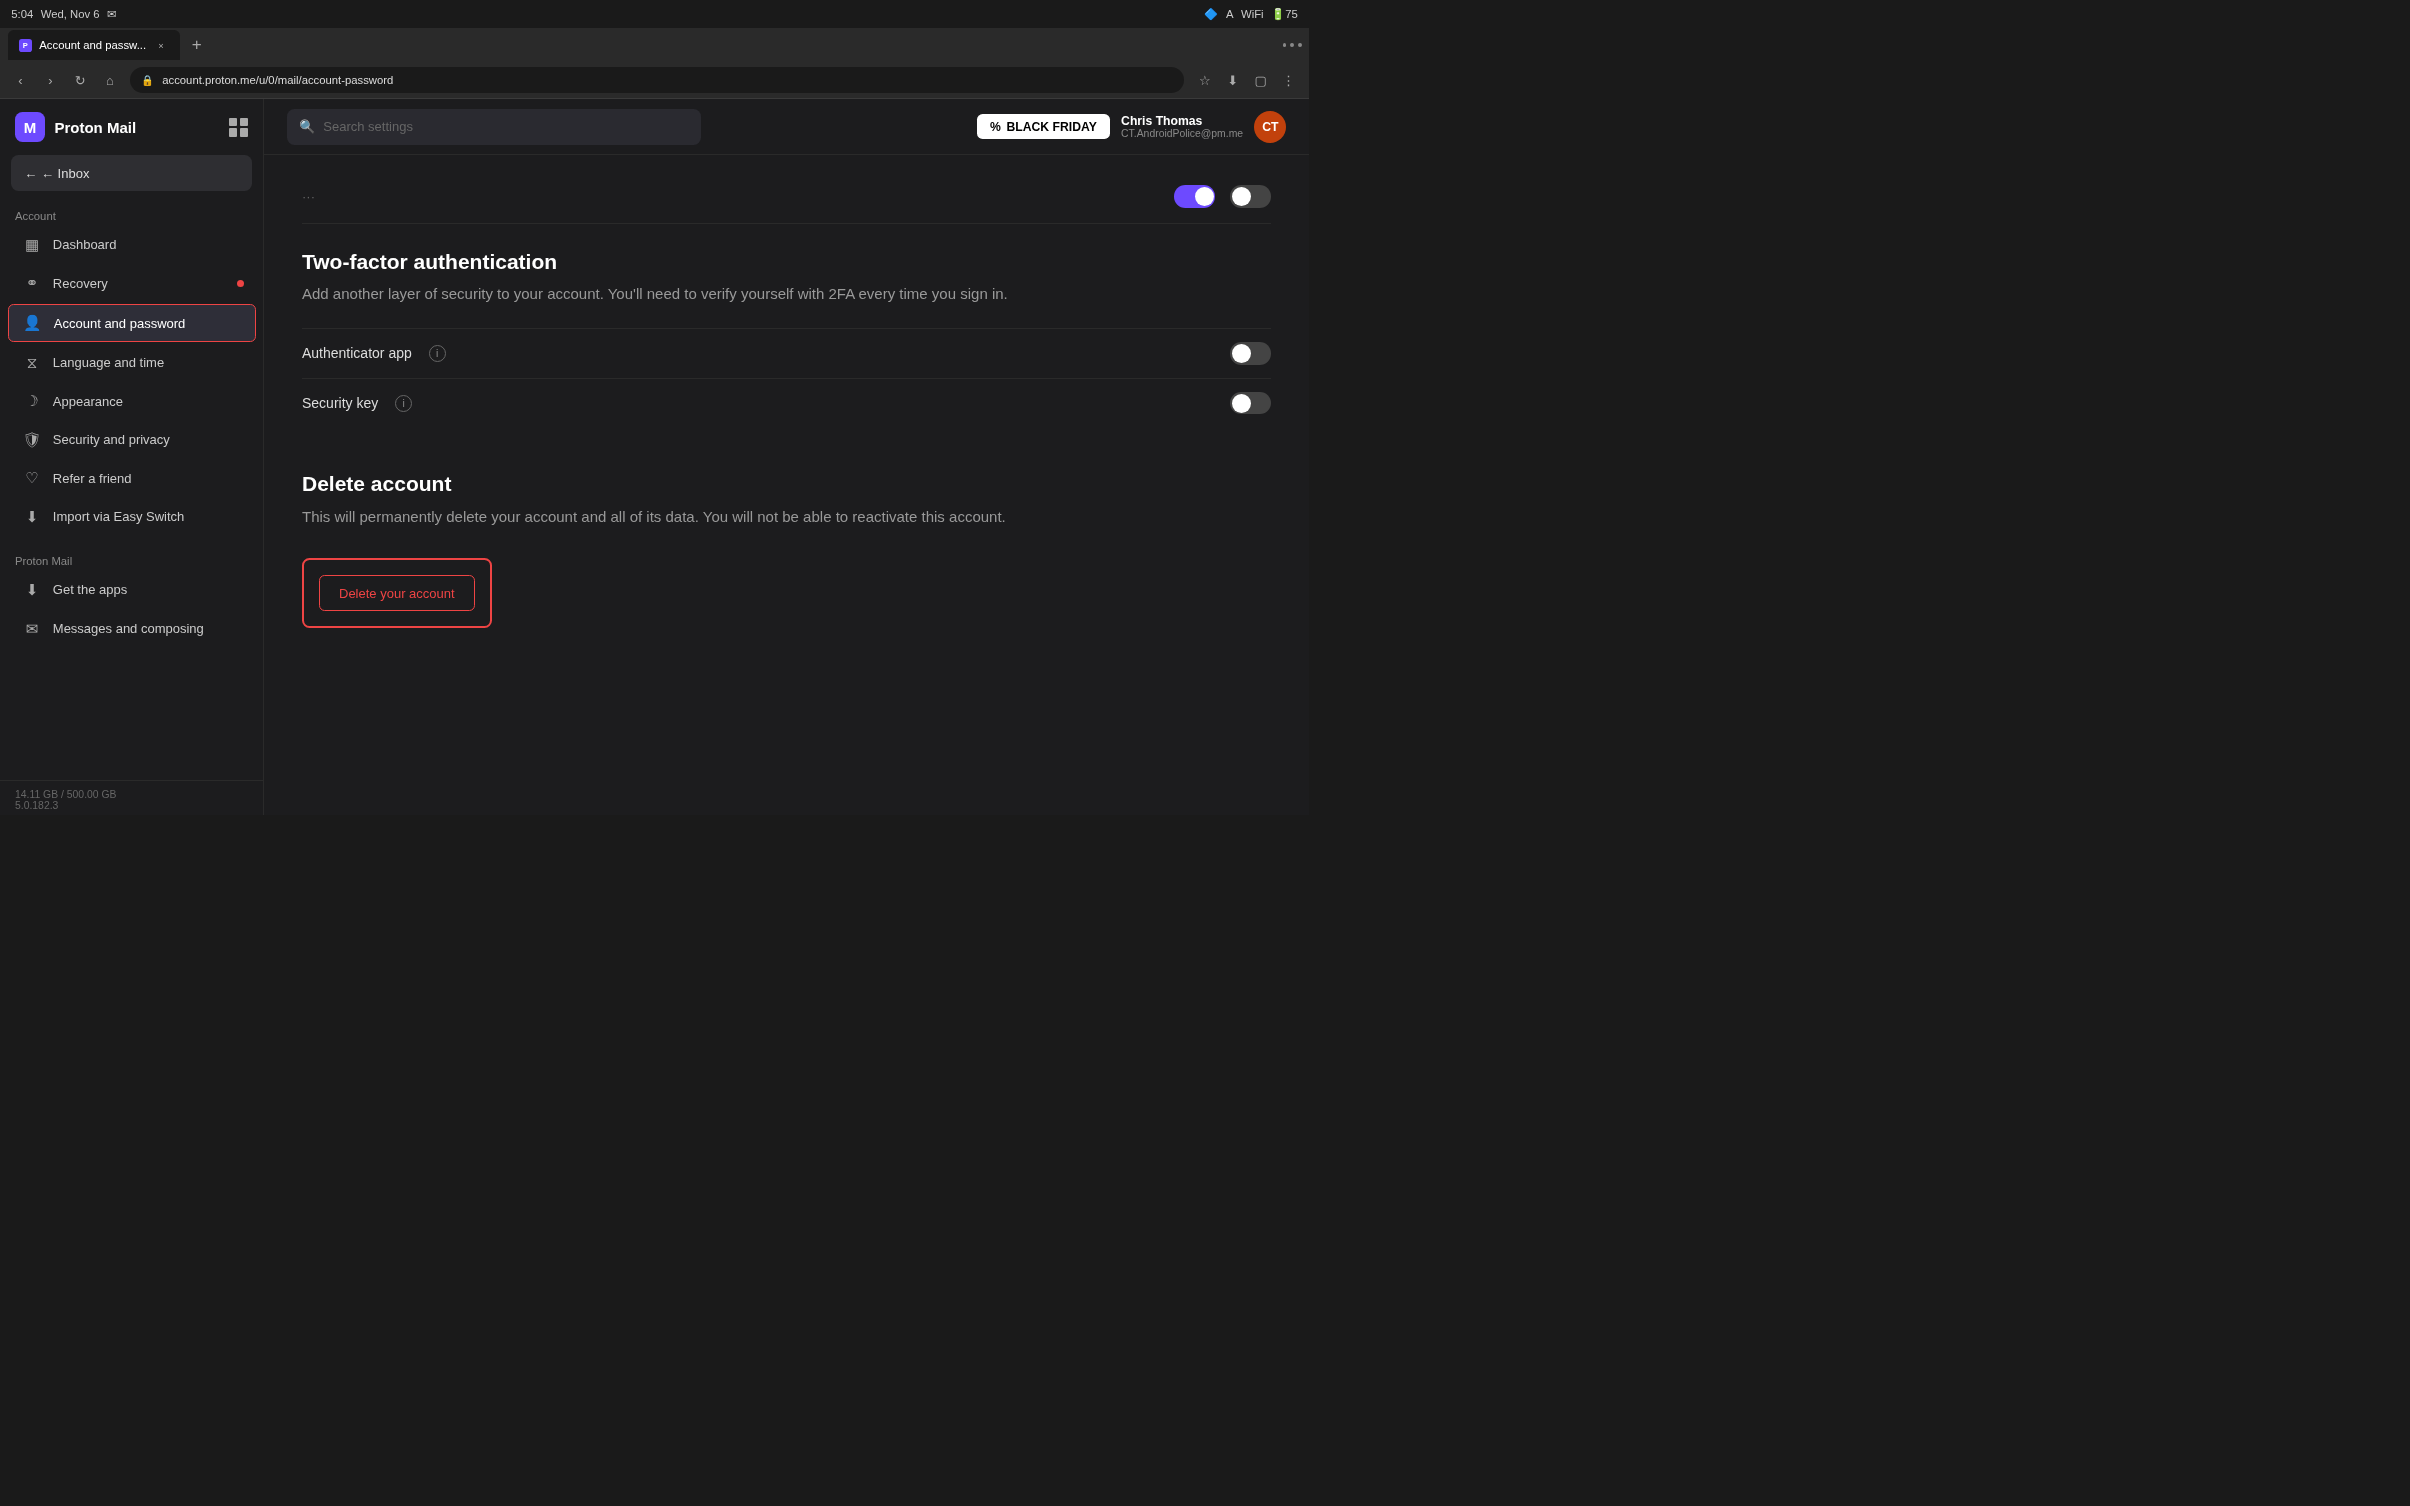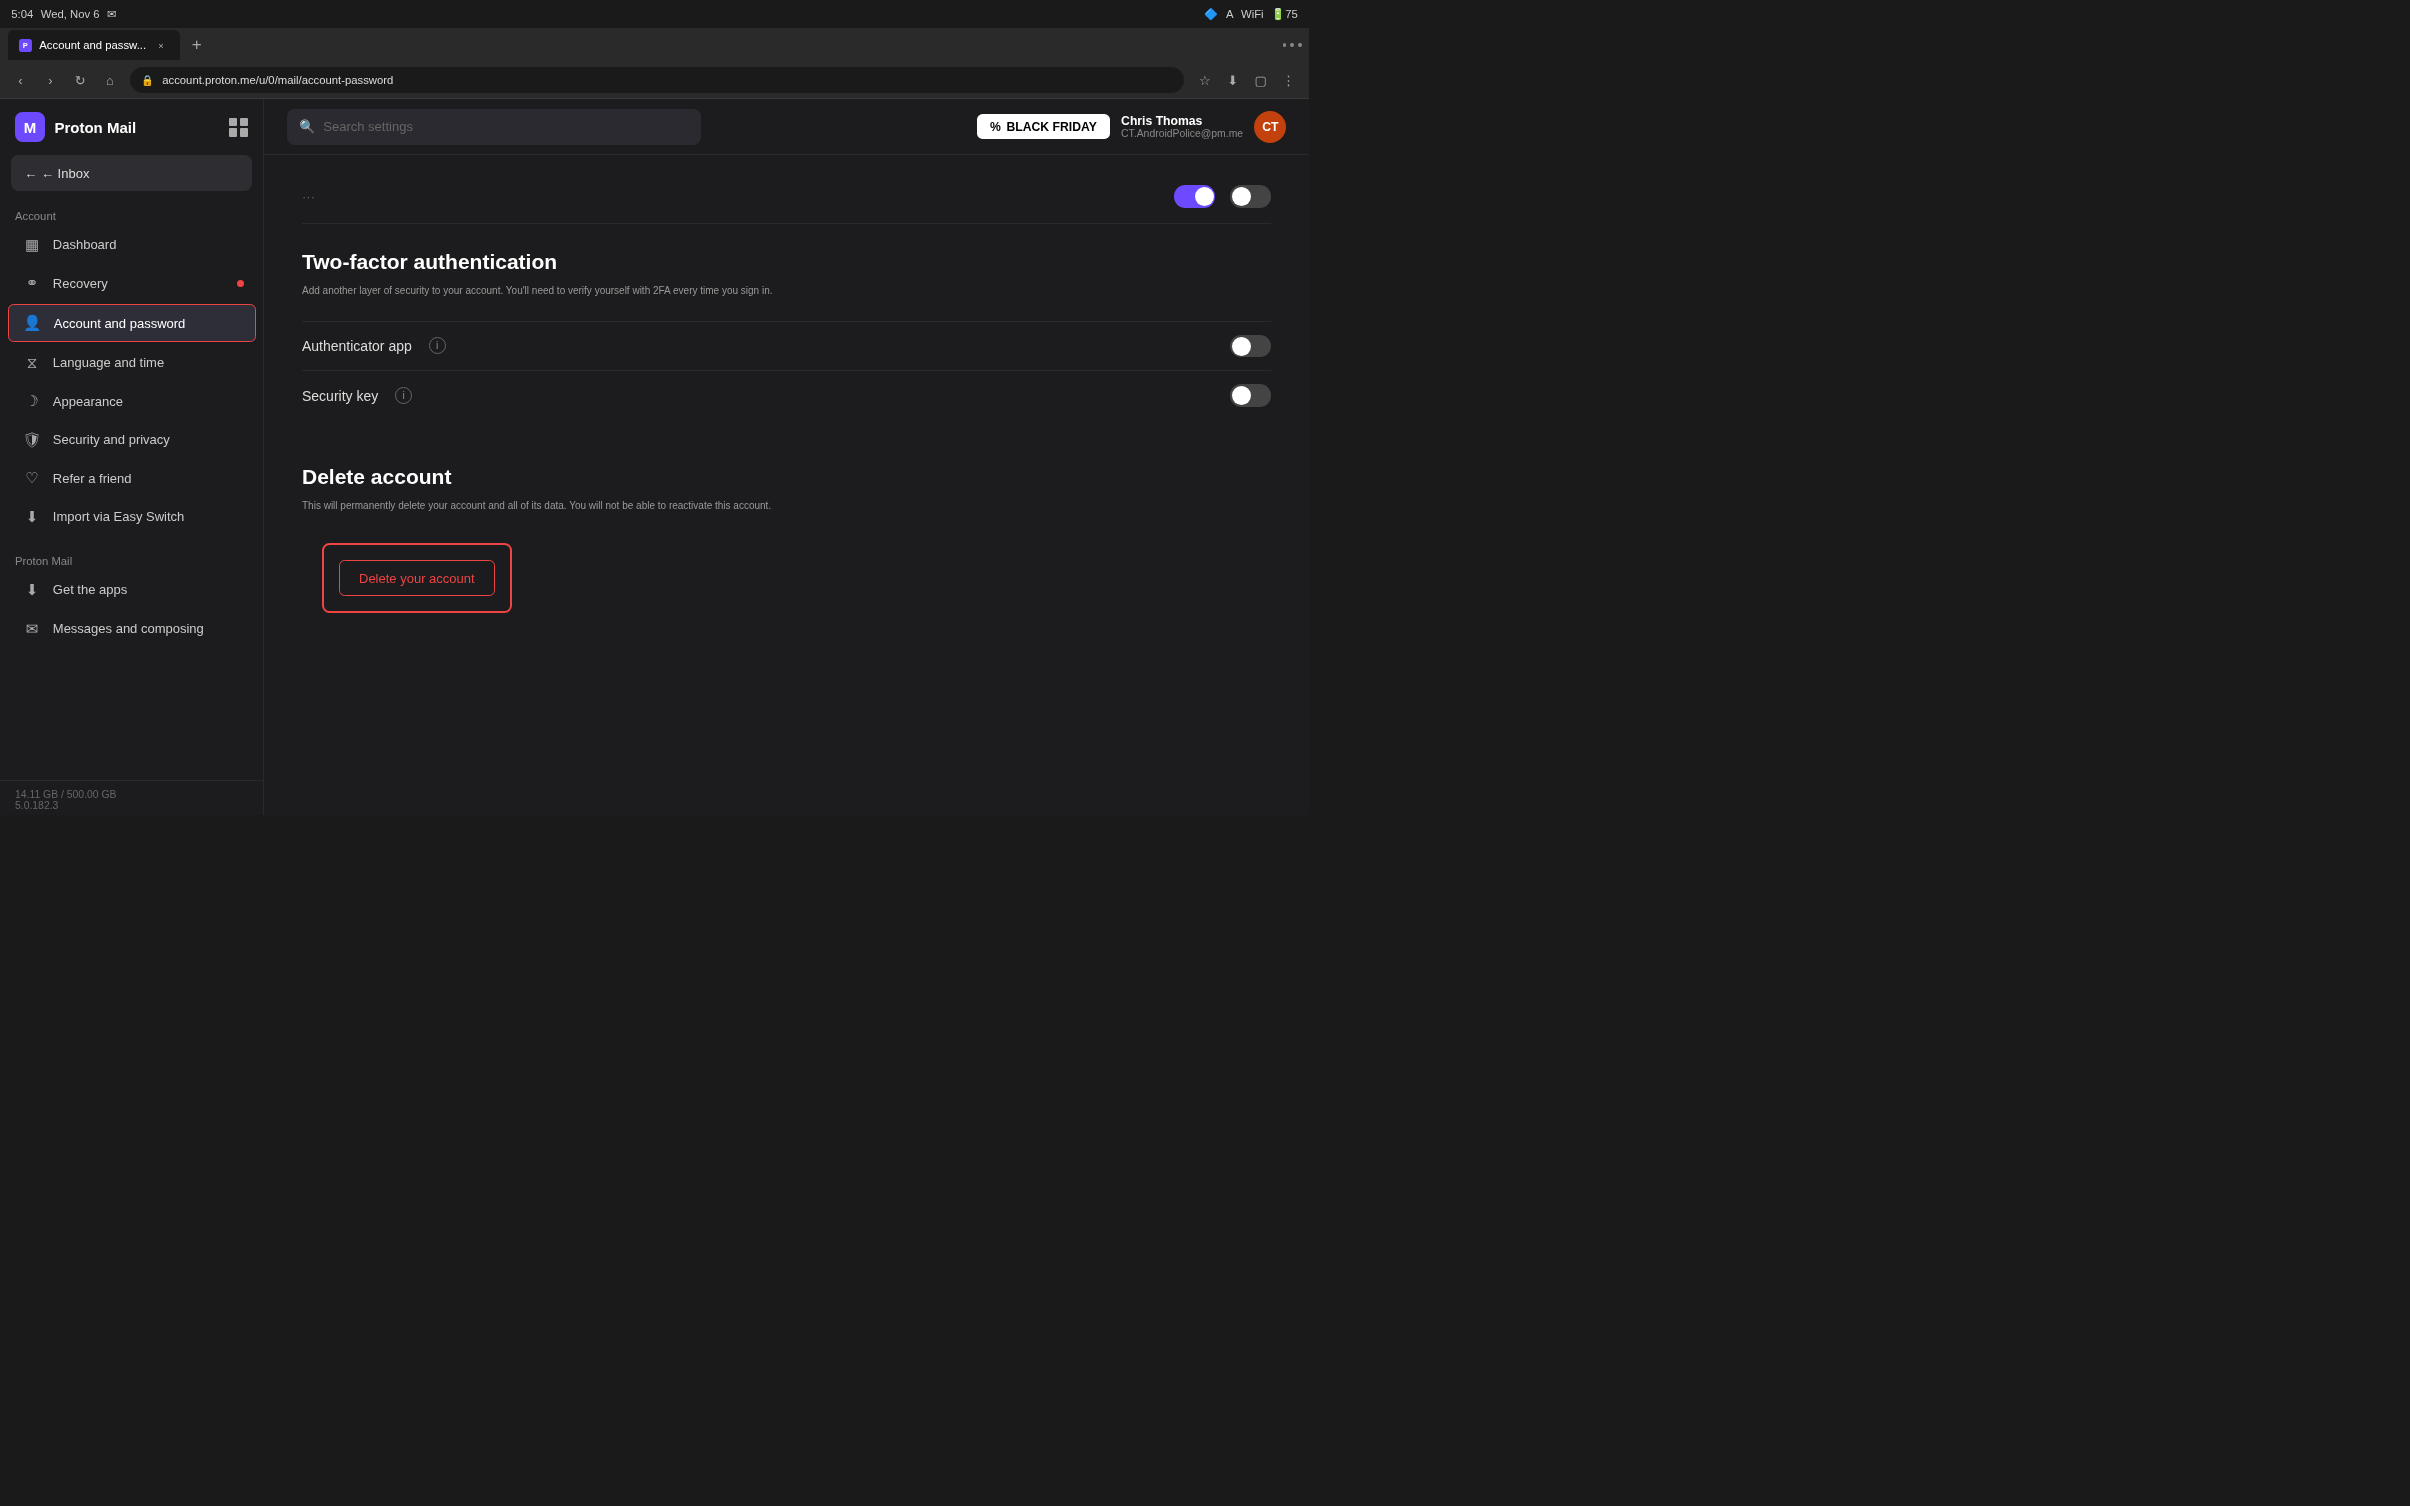--- a/index.html
+++ b/index.html
@@ -349,21 +349,21 @@
     .toggle-switch.on .toggle-knob { left: 21px; }
 
     
     .section-heading {
       font-size: 21px;
       font-weight: 700;
       color: #fff;
       margin-bottom: 9.4px;
     }
     .section-desc {
-      font-size: 10px;
+      font-size: 15px;
       color: #999;
       line-height: 1.5;
       margin-bottom: 22.6px;
     }
 
     
     .tfa-section { margin-bottom: 45px; }
     .tfa-row {
       display: flex;
       align-items: center;
@@ -394,21 +394,20 @@
     
     .delete-section {
       position: relative;
     }
     .delete-highlight {
       border: 2.4px solid #e44;
       border-radius: 7.5px;
       padding: 15px;
       display: inline-block;
       margin-top: 7.5px;
-      margin-left: 20px;
     }
     .delete-account-btn {
       border: 1.4px solid #e44;
       background: transparent;
       color: #e44;
       border-radius: 5.6px;
       padding: 9.4px 19px;
       font-size: 13px;
       cursor: pointer;
       font-weight: 500;

